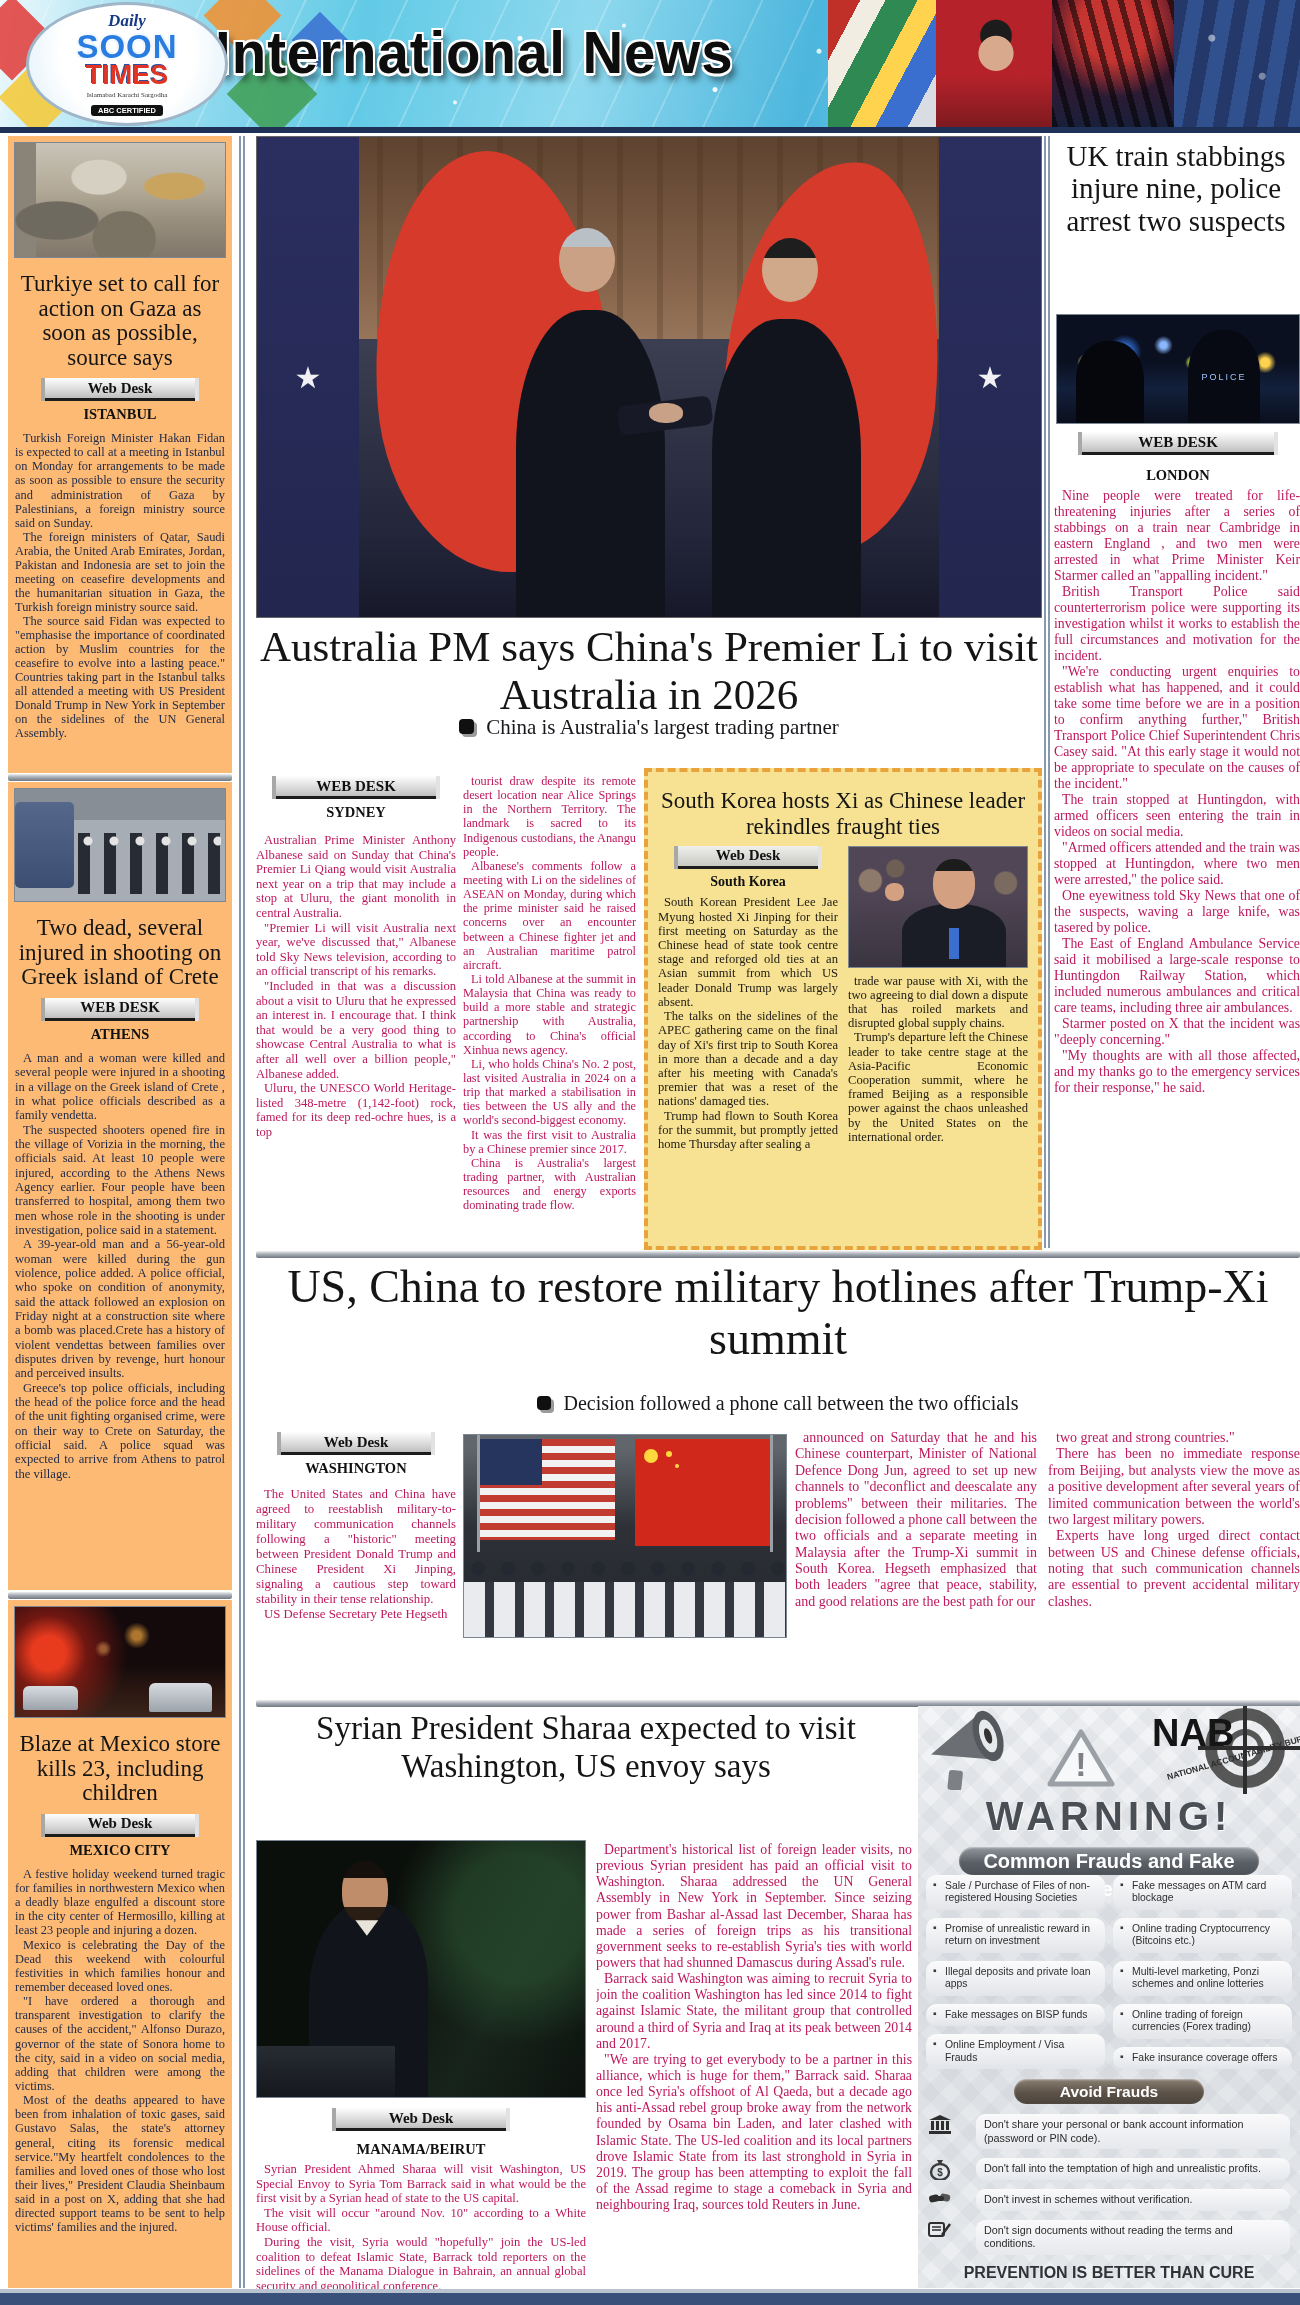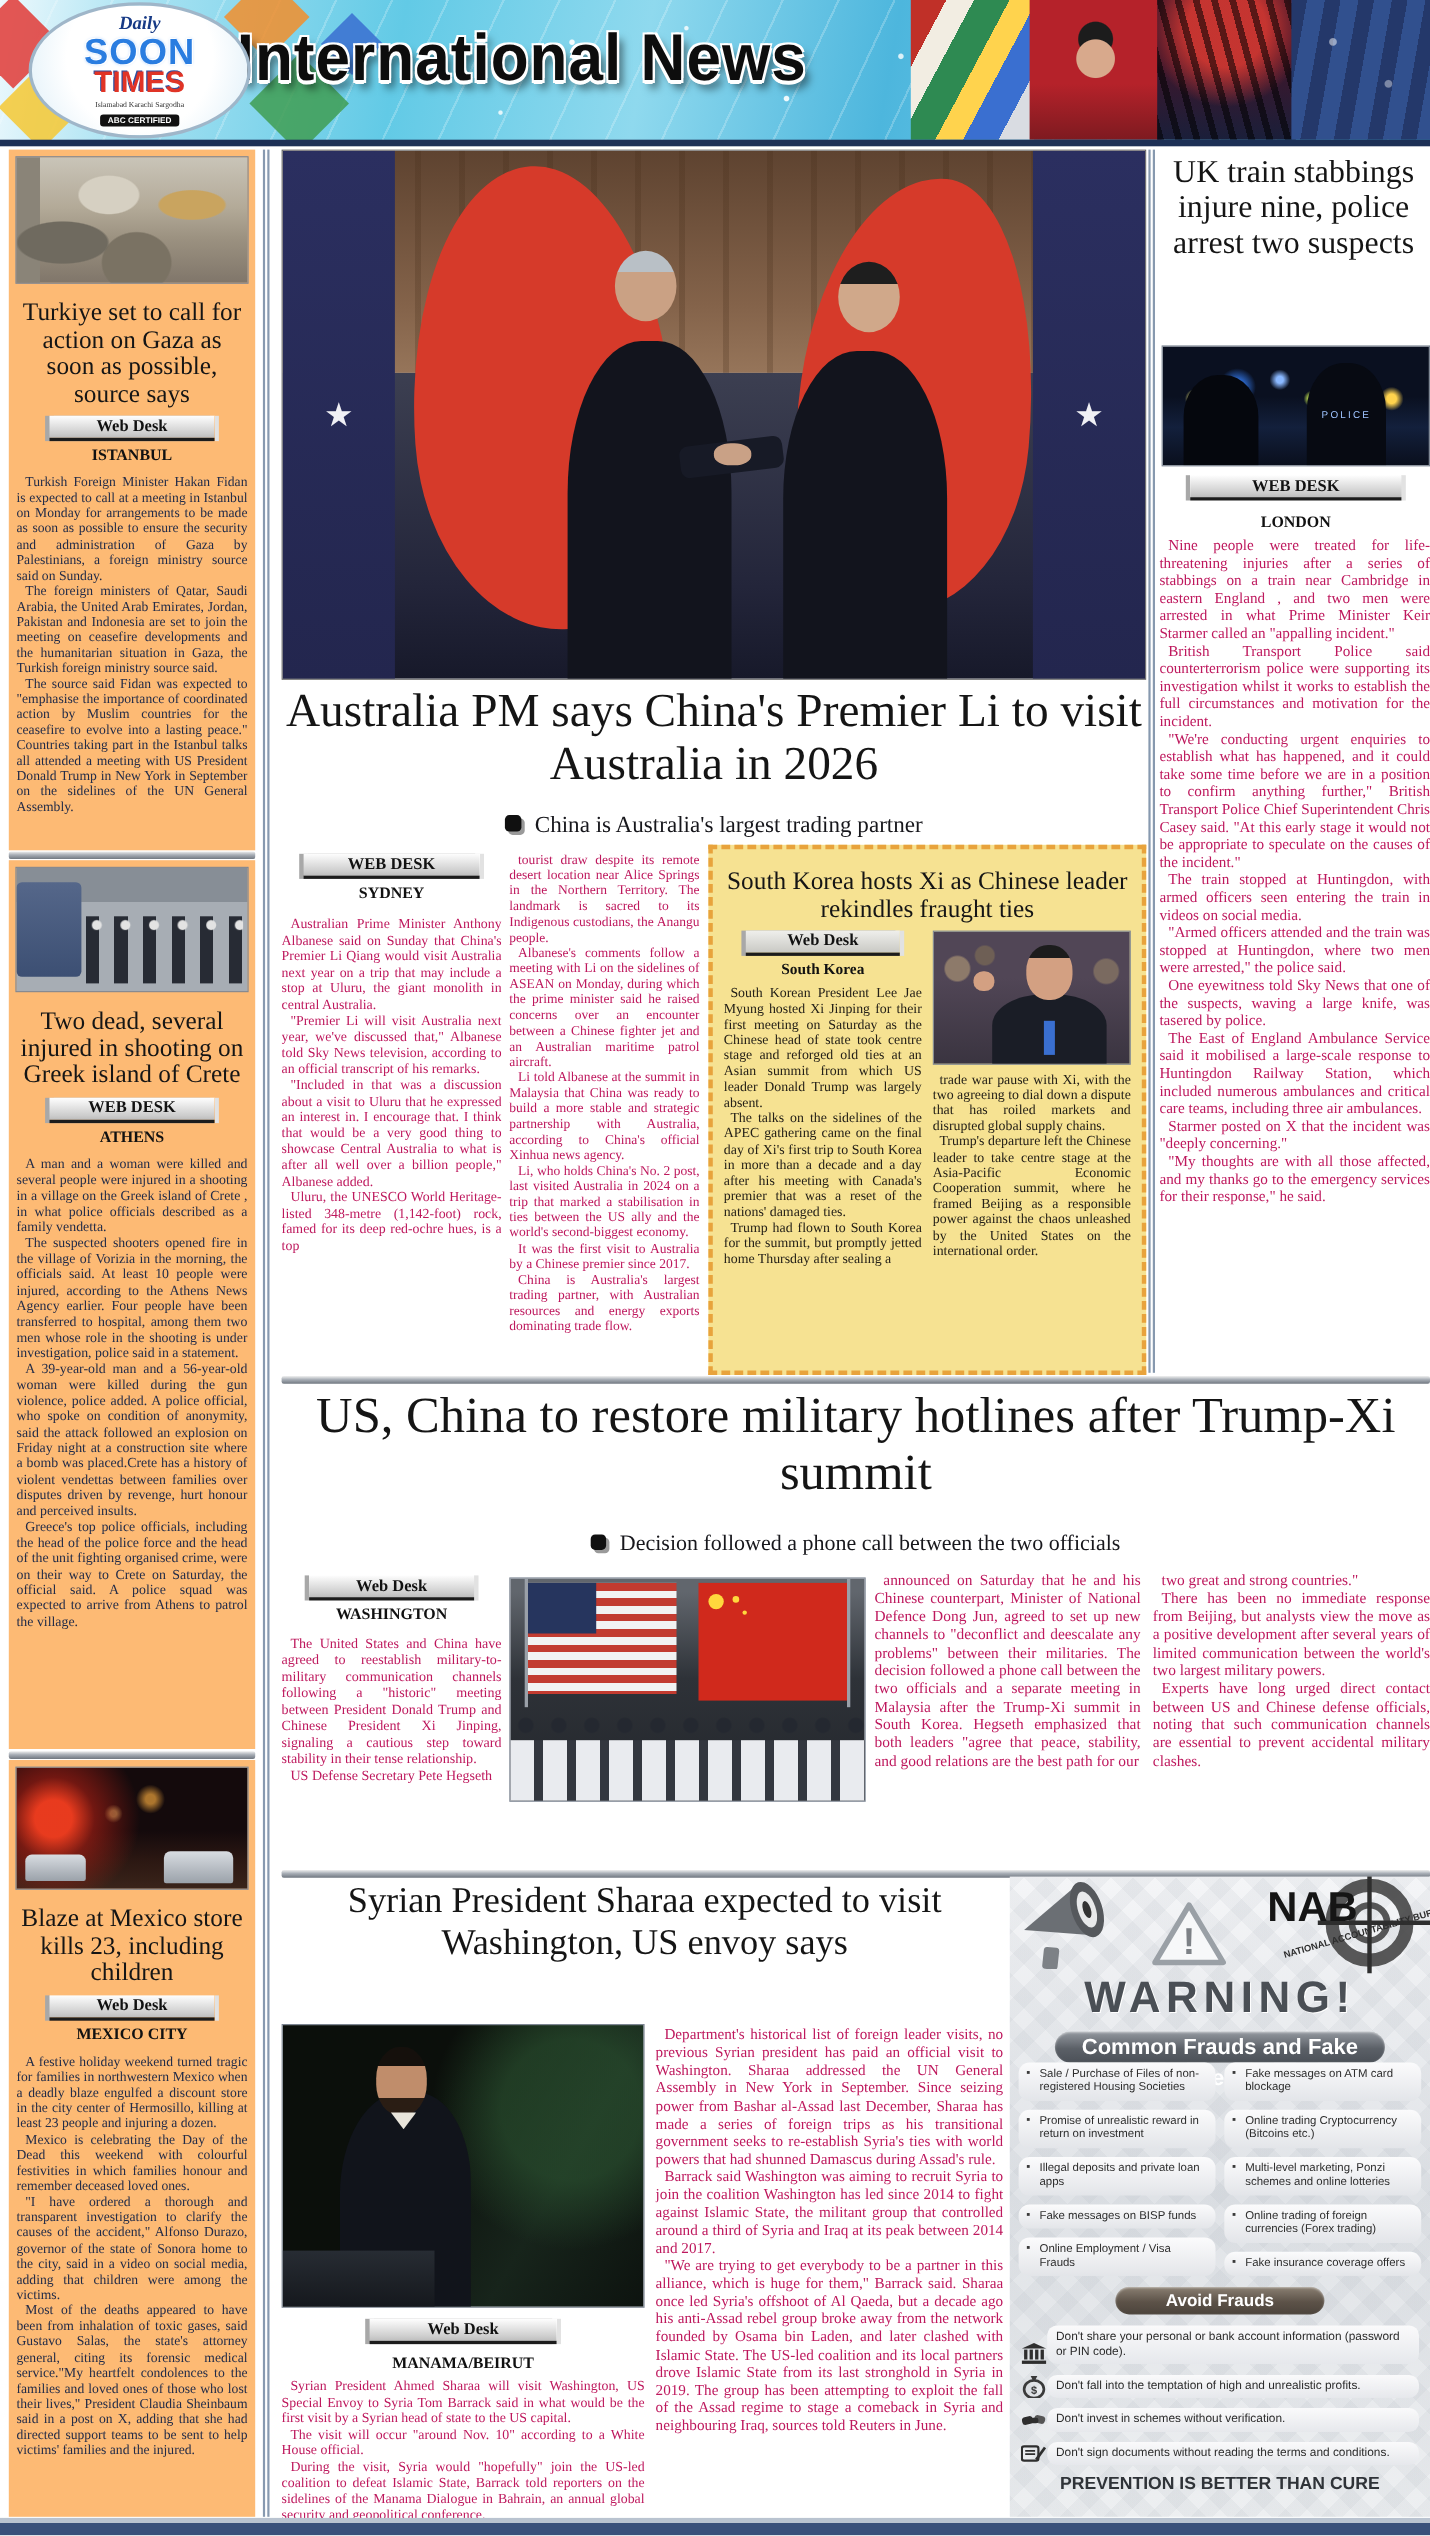--- a/index.html
+++ b/index.html
@@ -122,21 +122,21 @@
   .hl-syr { position:absolute; left:266px; top:1710px; width:640px; font-size:33px; line-height:1.15; }
 
   .korea-box { position:absolute; left:644px; top:768px; width:398px; height:482px; background:#f6e292; border:4px dashed #e8a33c; padding:16px 10px; overflow:hidden; }
   .korea-cols { display:flex; gap:10px; margin-top:6px; }
   .korea-col { width:50%; font-size:12.6px; line-height:1.13; }
   .korea-col p { text-align:justify; text-indent:6px; color:#242018; }
 
   .fraud-col p { position:relative; background:linear-gradient(180deg,#fbfbfc,#e3e5e9); border-radius:10px; padding:5px 7px 5px 19px; margin:0 0 8px;
      font-family:"Liberation Sans",sans-serif; font-size:10.4px; line-height:1.2; color:#2e2e2e; text-align:left; }
   .fraud-col p::before { content:"▪"; position:absolute; left:7px; top:4px; color:#3a3a3a; }
-  .avoid-row { display:flex; align-items:flex-end; gap:0; margin:0 10px 9px; }
+  .avoid-row { display:flex; align-items:flex-start; gap:24px; margin:0 10px 9px; }
   .avoid-row .txt { flex:1; background:linear-gradient(180deg,#fafafb,#e6e8ec); border-radius:9px; padding:4px 8px;
      font-family:"Liberation Sans",sans-serif; font-size:10.8px; line-height:1.25; color:#2b2b2b; }
   .ad-bar { margin:0 auto; background:linear-gradient(180deg,#93989f,#5b6067 55%,#4c5158); color:#fff; text-align:center;
      font-family:"Liberation Sans",sans-serif; font-weight:bold; border-radius:14px; box-shadow:inset 0 1px 2px rgba(255,255,255,.5); }
 </style>
 </head>
 <body>
 
 <div id="page">
 
@@ -225,21 +225,21 @@
     <div class="pm-navy" style="right:0;">★</div>
     <div class="pm-man" style="left:33%;width:19%;height:64%;"></div>
     <div class="pm-man" style="right:23%;width:19%;height:62%;"></div>
     <div class="pm-head" style="left:38.5%;top:19%;width:56px;height:64px;background:linear-gradient(180deg,#b9c0c6 0 30%,#caa184 30%);"></div>
     <div class="pm-head" style="right:28.5%;top:21%;width:56px;height:64px;background:linear-gradient(180deg,#1e1e1e 0 32%,#d0a88a 32%);"></div>
     <div class="pm-arms" style="left:46%;top:55%;width:12%;height:6%;transform:rotate(-7deg);"></div>
     <div class="pm-hands" style="left:50%;top:55.5%;"></div>
   </div>
 
   <div class="hl hl-main">Australia PM says China's Premier Li to visit Australia in 2026</div>
-  <div class="subhead" style="left:256px;top:737px;width:786px;">
+  <div class="subhead" style="left:256px;top:715px;width:786px;">
     <span class="bullet"></span><span>China is Australia's largest trading partner</span>
   </div>
 
   <div style="position:absolute;left:256px;top:776px;width:200px;height:472px;overflow:hidden;">
     <div class="tag" style="width:160px;">
         <span>WEB DESK</span>
       </div>
     <div class="dateline">SYDNEY</div>
     <div class="body-text" style="margin-top:12px;font-size:12.6px;line-height:1.16;">
         <p>Australian Prime Minister Anthony Albanese said on Sunday that China's Premier Li Qiang would visit Australia next year on a trip that may include a stop at Uluru, the giant monolith in central Australia.</p>

